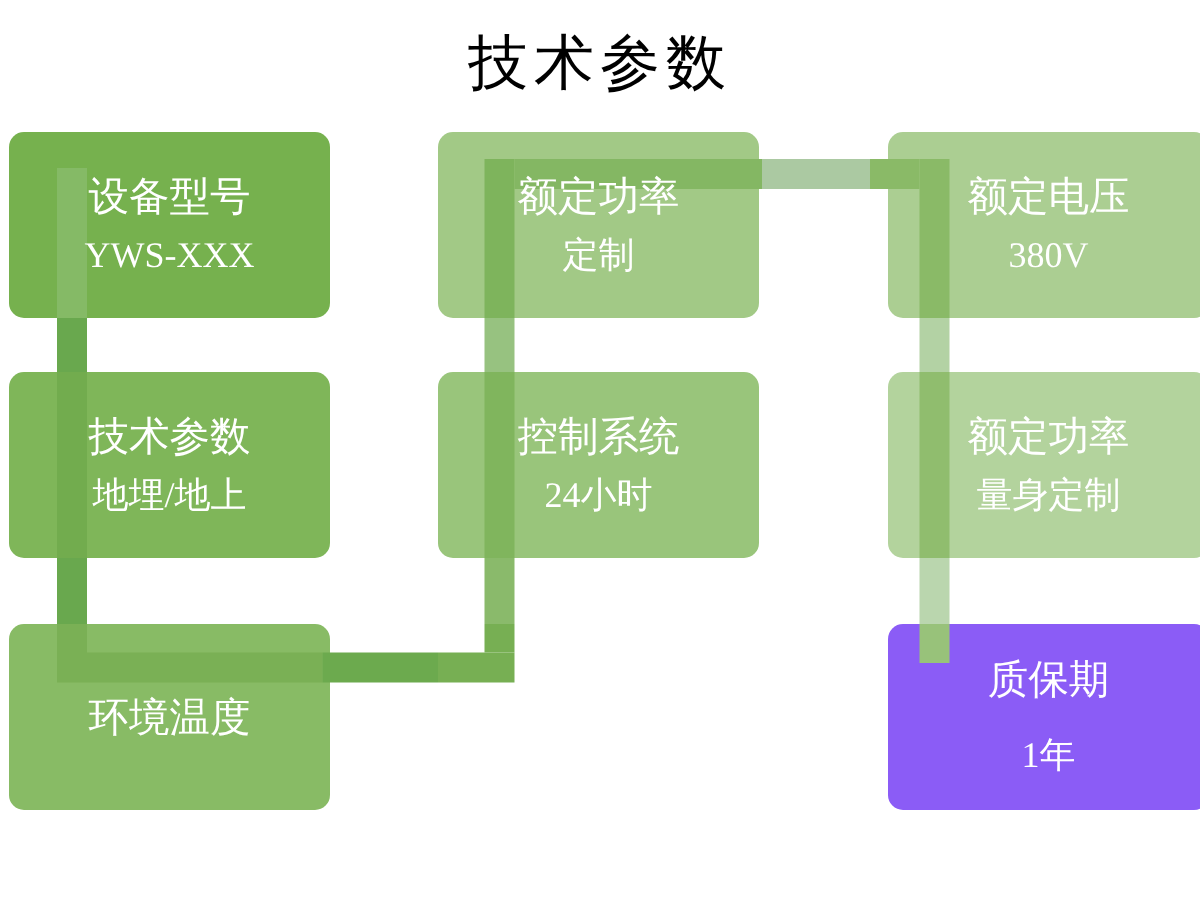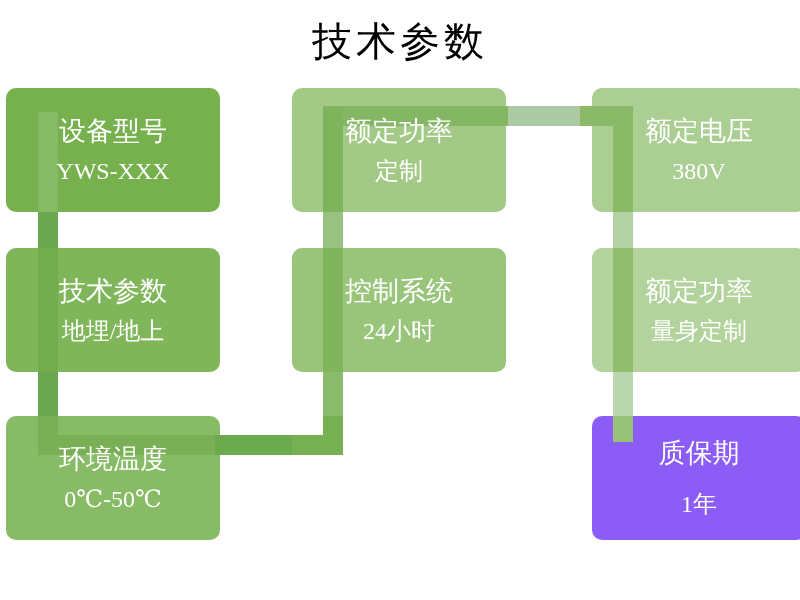--- a/index.html
+++ b/index.html
@@ -94,21 +94,20 @@
     <span class="line card-title">控制系统</span>
     <span class="line card-value">24小时</span>
   </div>
   <div class="card r1 c2" style="background-color: rgb(179, 211, 157);">
     <span class="line card-title">额定功率</span>
     <span class="line card-value">量身定制</span>
   </div>
 
   <div class="card r2 c0" style="background-color: rgb(136, 187, 101);">
     <span class="line card-title">环境温度</span>
-    <span class="line card-value">0℃-50℃</span>
   </div>
   <div class="card r2 c2" style="background-color: #8b5cf6; gap: 25px;">
     <span class="line card-title">质保期</span>
     <span class="line card-value">1年</span>
   </div>
 
   <div class="seg sa1" style="background-color: rgb(133, 186, 102);"></div>
   <div class="seg sa2" style="background-color: rgb(105, 168, 78);"></div>
   <div class="seg sa3" style="background-color: rgb(114, 172, 78);"></div>
   <div class="seg sa4" style="background-color: rgb(105, 168, 78);"></div>

